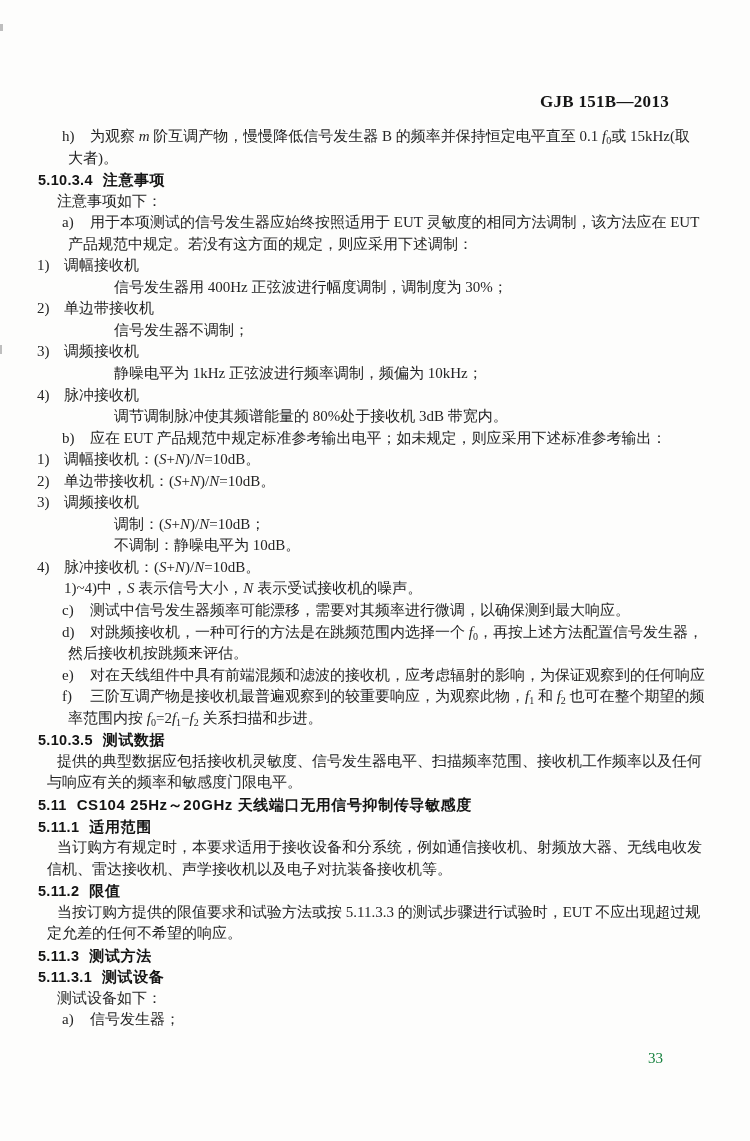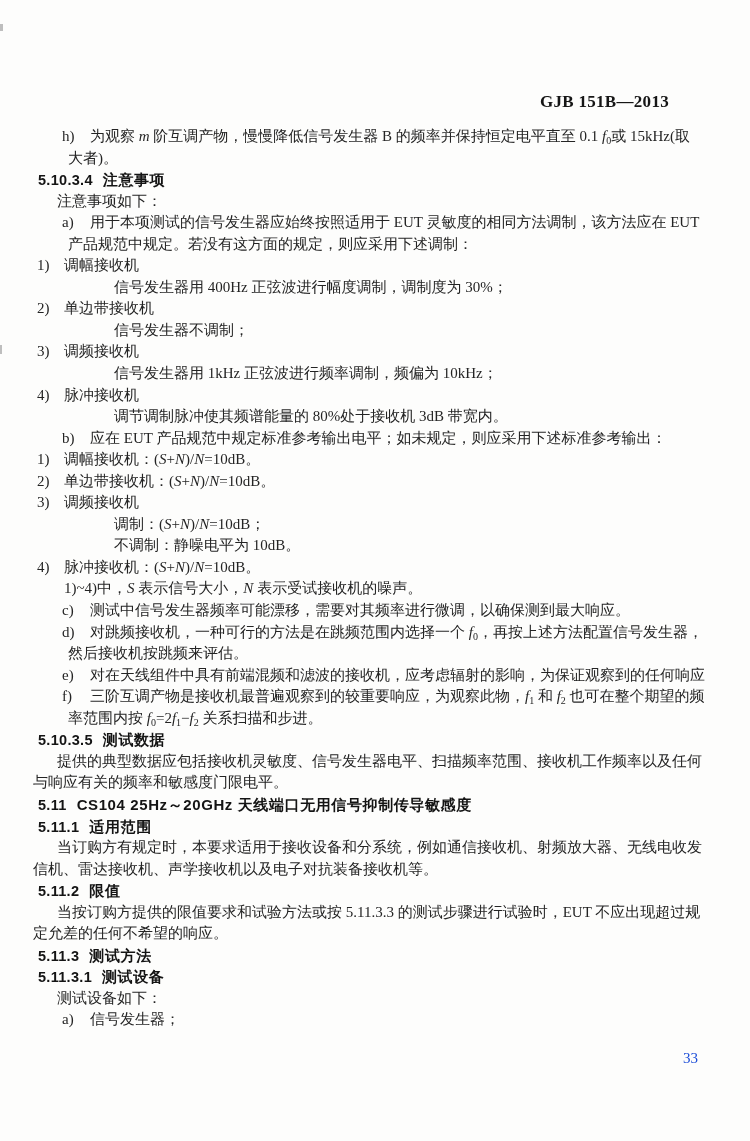--- a/index.html
+++ b/index.html
@@ -20,33 +20,33 @@
   .content{position:absolute;top:126px;left:0;width:636px;}
   .line{
     height:21.55px;line-height:21.55px;
     font-size:15px;white-space:nowrap;color:#242424;
   }
   
   .h2{padding-left:38px;font-family:"Liberation Sans", sans-serif;font-weight:700;color:#141414;}
   .h2 .num{font-size:14.5px;margin-right:10px;letter-spacing:.3px;}
   .h2 .ttl{font-size:15px;letter-spacing:.6px;}
   .p{padding-left:57px;}
-  .flush{padding-left:33px;}
+  .flush{padding-left:47px;}
   .li-alpha{padding-left:62px;}
   .li-alpha .lbl{display:inline-block;width:28px;}
   .cont-alpha{padding-left:68px;}
   .li-num{padding-left:37px;}
   .li-num .lbl{display:inline-block;width:27px;}
   .cont-num{padding-left:114px;}
   
   .it{font-style:italic;font-family:"Liberation Serif", serif;}
   .sb{font-size:10px;vertical-align:-2.5px;}
   .page-number{
-    position:absolute;left:683px;top:1050px;
-    font-size:15px;color:#1d4ed8;font-family:"Liberation Serif", serif;
+    position:absolute;left:648px;top:1050px;
+    font-size:15px;color:#15803d;font-family:"Liberation Serif", serif;
   }
   .speck{position:absolute;background:#8a8a8a;opacity:.55;}
   .speck-1{left:0;top:24px;width:3px;height:7px;}
   .speck-2{left:0;top:345px;width:2px;height:9px;}
 </style>
 </head>
 <body>
 
 <div class="page">
   <div class="speck speck-1"></div>
@@ -59,21 +59,21 @@
       <div class="line cont-alpha"><span>大者)。</span></div>
       <div class="line h2"><span class="num">5.10.3.4</span><span class="ttl">注意事项</span></div>
       <div class="line p"><span>注意事项如下：</span></div>
       <div class="line li-alpha"><span class="lbl">a)</span><span>用于本项测试的信号发生器应始终按照适用于 EUT 灵敏度的相同方法调制，该方法应在 EUT</span></div>
       <div class="line cont-alpha"><span>产品规范中规定。若没有这方面的规定，则应采用下述调制：</span></div>
       <div class="line li-num"><span class="lbl">1)</span><span>调幅接收机</span></div>
       <div class="line cont-num"><span>信号发生器用 400Hz 正弦波进行幅度调制，调制度为 30%；</span></div>
       <div class="line li-num"><span class="lbl">2)</span><span>单边带接收机</span></div>
       <div class="line cont-num"><span>信号发生器不调制；</span></div>
       <div class="line li-num"><span class="lbl">3)</span><span>调频接收机</span></div>
-      <div class="line cont-num"><span>信号发生器用 1kHz 正弦波进行频率调制，频偏为 10kHz；</span></div>
+      <div class="line cont-num"><span>静噪电平为 1kHz 正弦波进行频率调制，频偏为 10kHz；</span></div>
       <div class="line li-num"><span class="lbl">4)</span><span>脉冲接收机</span></div>
       <div class="line cont-num"><span>调节调制脉冲使其频谱能量的 80%处于接收机 3dB 带宽内。</span></div>
       <div class="line li-alpha"><span class="lbl">b)</span><span>应在 EUT 产品规范中规定标准参考输出电平；如未规定，则应采用下述标准参考输出：</span></div>
       <div class="line li-num"><span class="lbl">1)</span><span>调幅接收机：(</span><span class="it">S</span><span>+</span><span class="it">N</span><span>)/</span><span class="it">N</span><span>=10dB。</span></div>
       <div class="line li-num"><span class="lbl">2)</span><span>单边带接收机：(</span><span class="it">S</span><span>+</span><span class="it">N</span><span>)/</span><span class="it">N</span><span>=10dB。</span></div>
       <div class="line li-num"><span class="lbl">3)</span><span>调频接收机</span></div>
       <div class="line cont-num"><span>调制：(</span><span class="it">S</span><span>+</span><span class="it">N</span><span>)/</span><span class="it">N</span><span>=10dB；</span></div>
       <div class="line cont-num"><span>不调制：静噪电平为 10dB。</span></div>
       <div class="line li-num"><span class="lbl">4)</span><span>脉冲接收机：(</span><span class="it">S</span><span>+</span><span class="it">N</span><span>)/</span><span class="it">N</span><span>=10dB。</span></div>
       <div class="line li-num"><span class="lbl"></span><span>1)~4)中，</span><span class="it">S</span><span> 表示信号大小，</span><span class="it">N</span><span> 表示受试接收机的噪声。</span></div>

